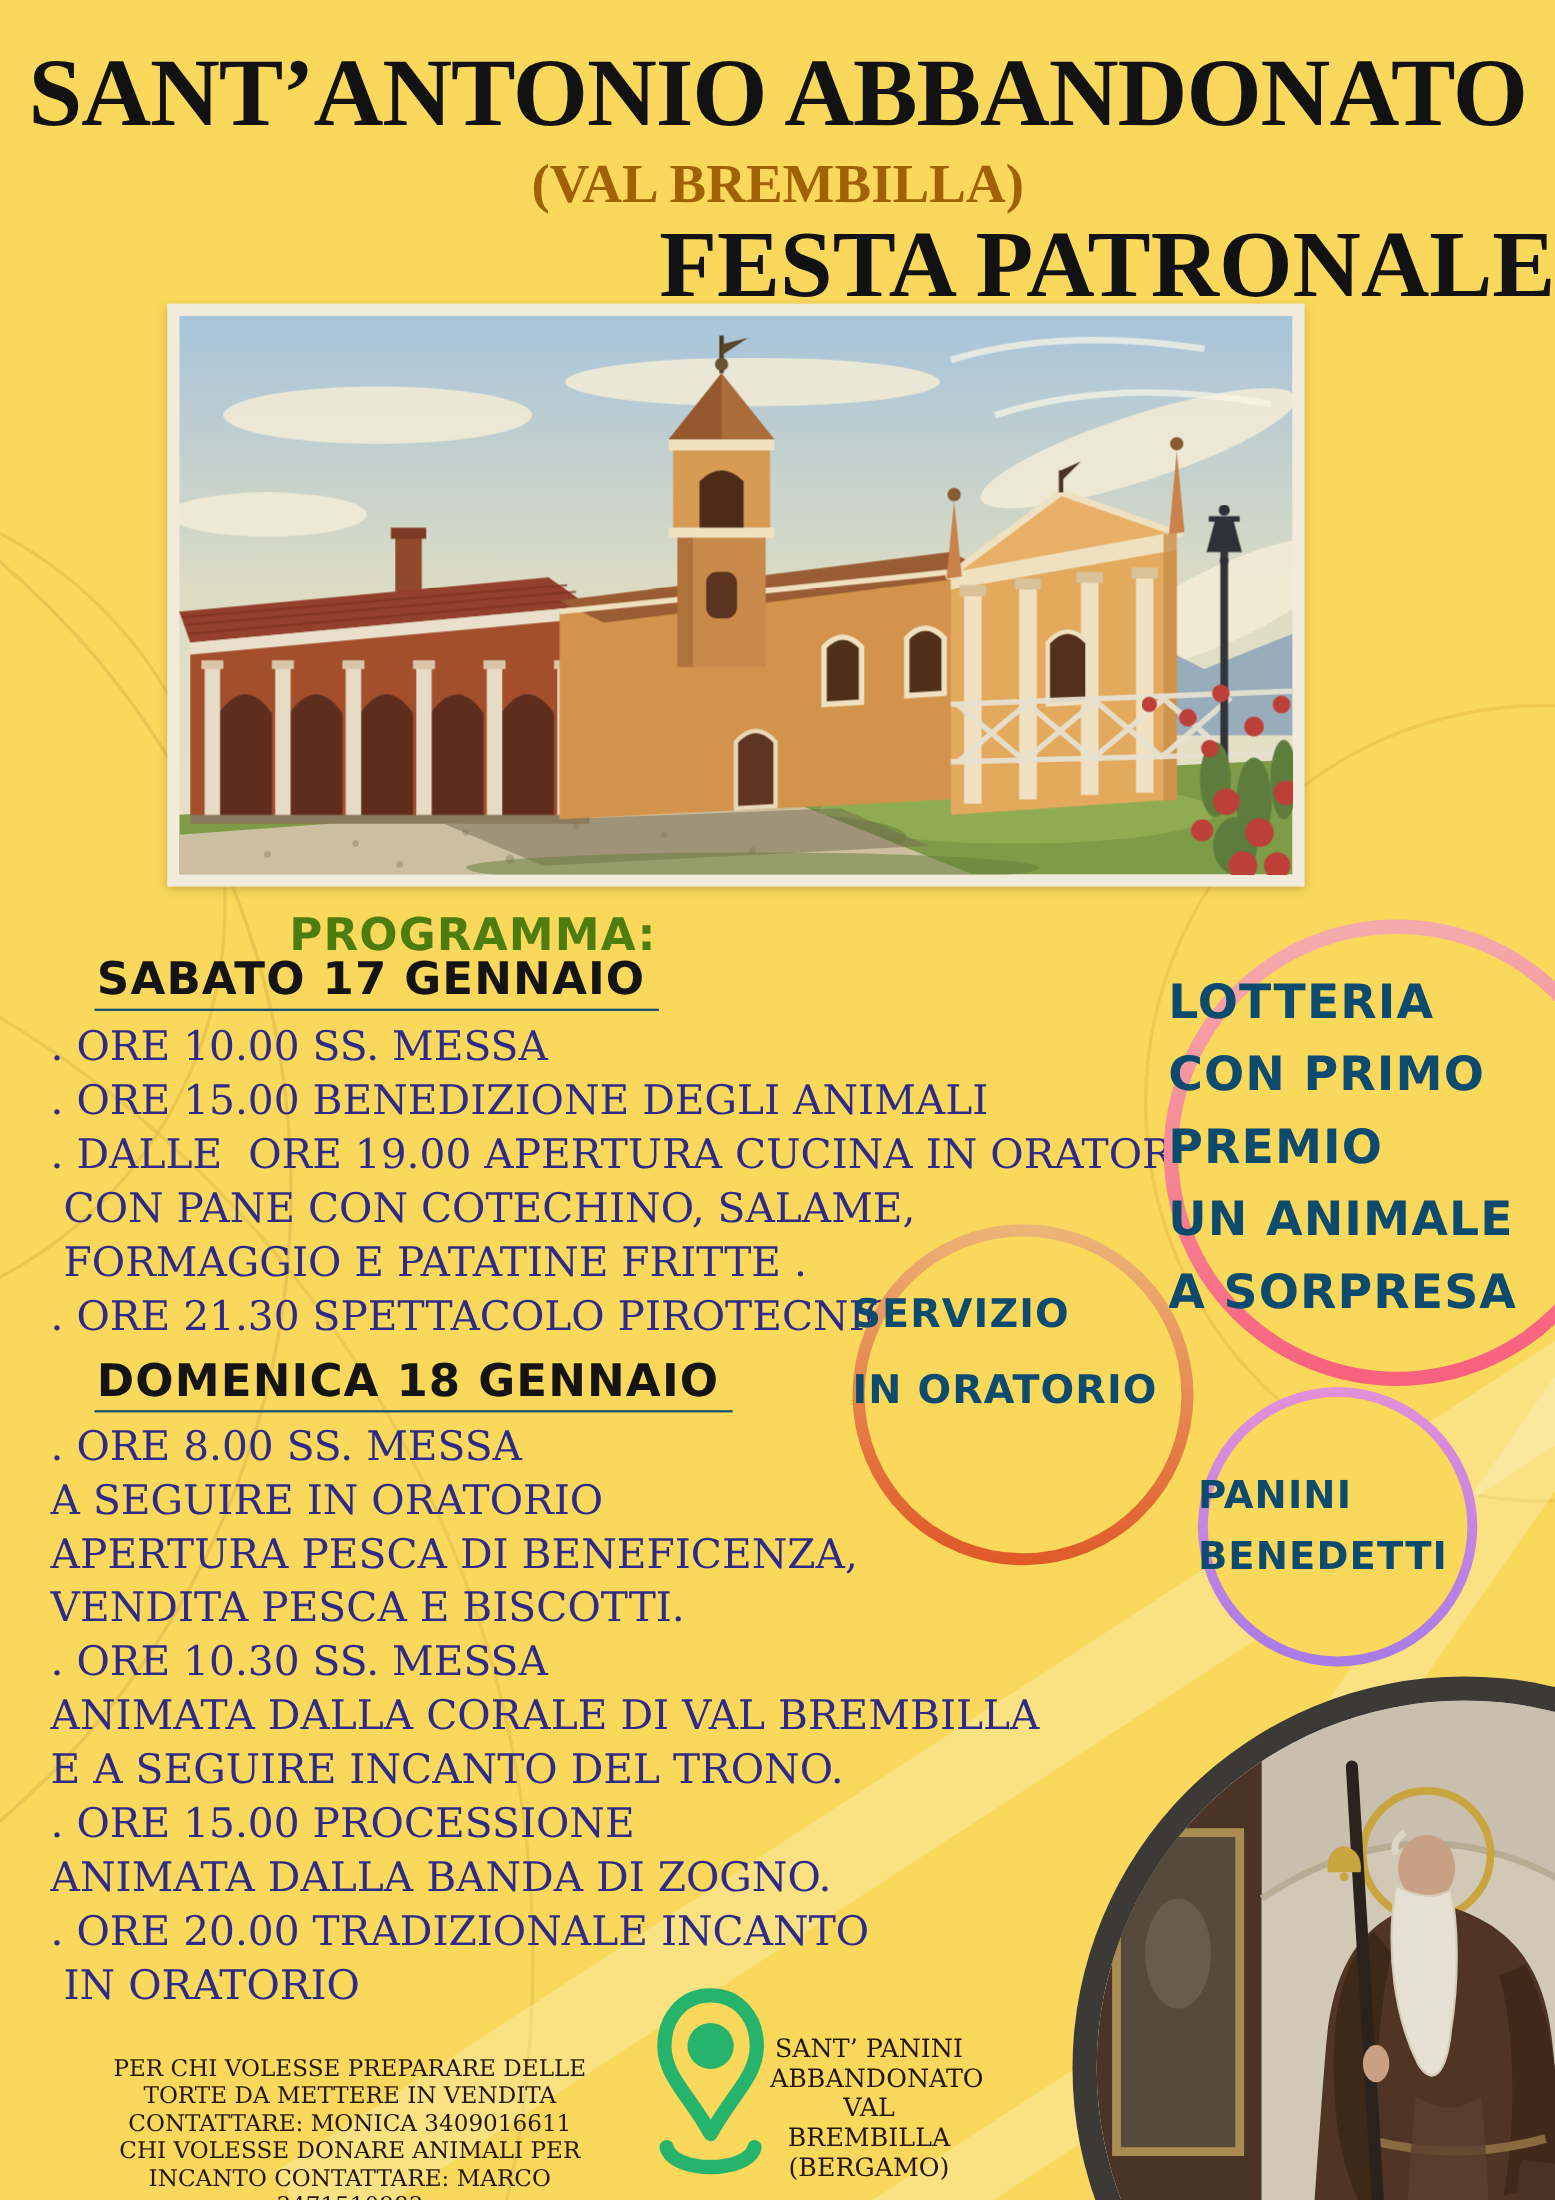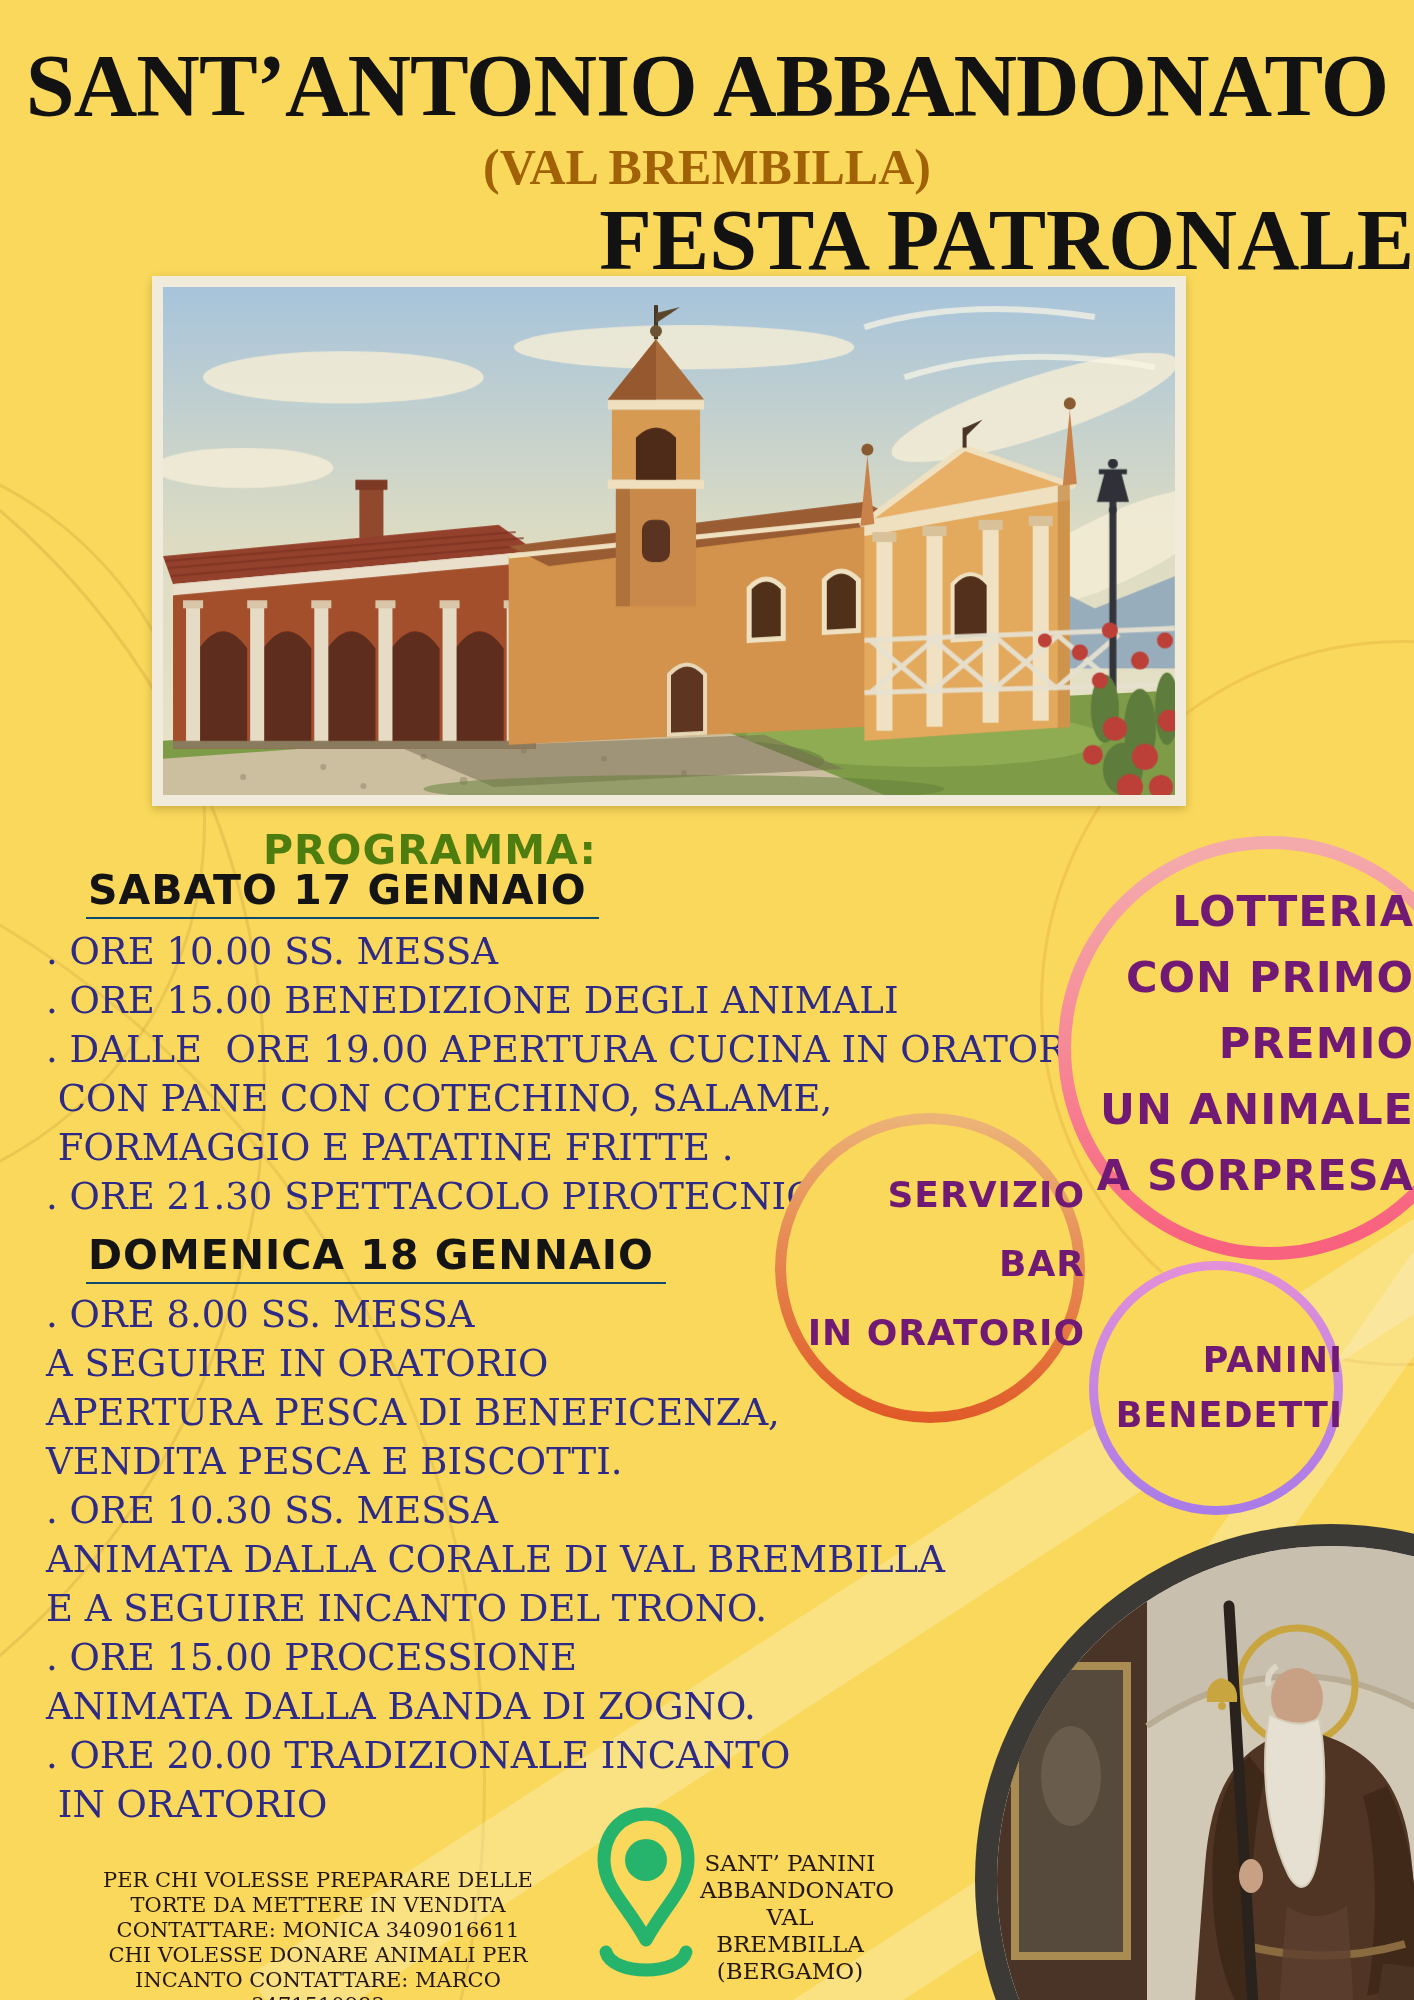--- a/index.html
+++ b/index.html
@@ -58,22 +58,22 @@
   
   .ring{position:absolute; border-radius:50%;}
   .ring .hole{position:absolute; border-radius:50%; background:#F9D85B;}
   .ring.lottery{left:1058px;top:836px;width:424px;height:424px;background:linear-gradient(175deg,#F4A9AB 8%,#F8627E 92%);}
   .ring.lottery .hole{inset:13px;}
   .ring.bar{left:775px;top:1113px;width:310px;height:310px;background:linear-gradient(185deg,#ECB377 5%,#E05A28 95%);}
   .ring.bar .hole{inset:11px;}
   .ring.panini{left:1089px;top:1261px;width:254px;height:254px;background:linear-gradient(180deg,#E390D8 0%,#A87BE8 100%);}
   .ring.panini .hole{inset:9px;}
   .badge-text{
-    position:absolute; text-align:right;
-    font-family:"DejaVu Sans", sans-serif; font-weight:bold; color:#701a75;
+    position:absolute; text-align:left;
+    font-family:"DejaVu Sans", sans-serif; font-weight:bold; color:#0c4a6e;
   }
   .badge-text.lottery{left:1062px; top:878px; width:352px; font-size:43px; line-height:66px; letter-spacing:1px;}
   .badge-text.bar{left:775px; top:1160px; width:310px; font-size:36px; line-height:69px; letter-spacing:1px;}
   .badge-text.panini{left:1089px; top:1333px; width:254px; font-size:35px; line-height:55px; letter-spacing:1px;}
   
   .contact{
     position:absolute; left:88px; top:1868px; width:460px; text-align:center;
     font-family:"DejaVu Serif", serif; font-size:21px; line-height:25px; color:#241710;
   }
   .pin{position:absolute; left:590px; top:1802px; width:112px; height:190px;}
@@ -303,21 +303,20 @@
     <div>PREMIO</div>
     <div>UN ANIMALE</div>
     <div>A SORPRESA</div>
   </div>
 
   <div class="ring bar">
       <div class="hole"></div>
     </div>
   <div class="badge-text bar">
     <div>SERVIZIO</div>
-    <div>BAR</div>
     <div>IN ORATORIO</div>
   </div>
 
   <div class="ring panini">
       <div class="hole"></div>
     </div>
   <div class="badge-text panini">
     <div>PANINI</div>
     <div>BENEDETTI</div>
   </div>

